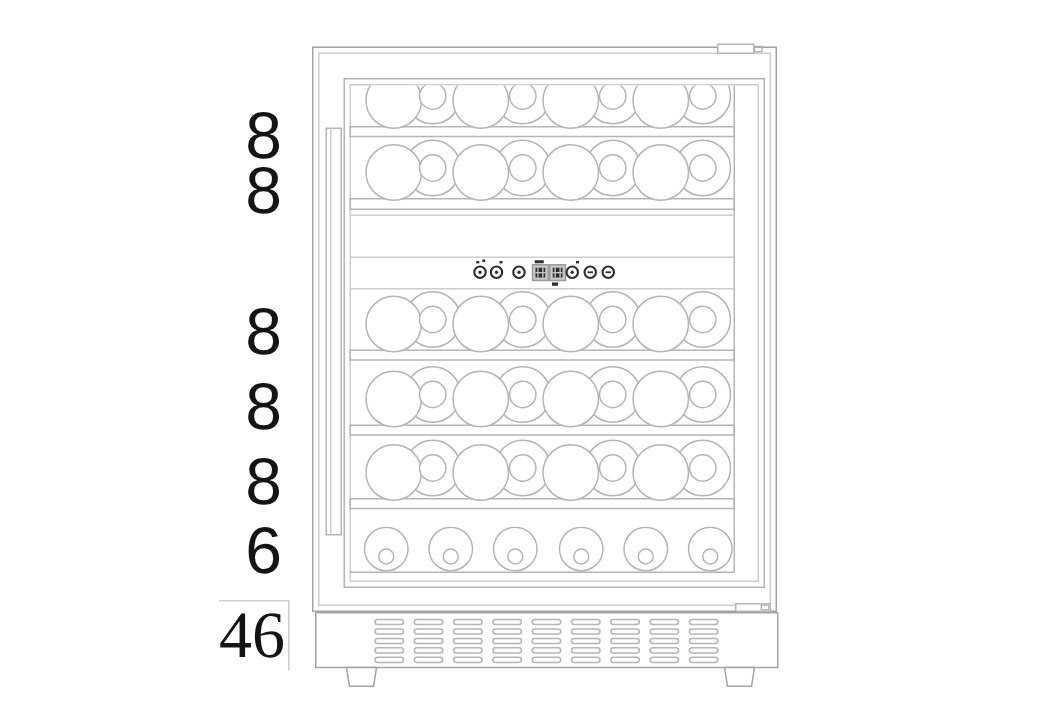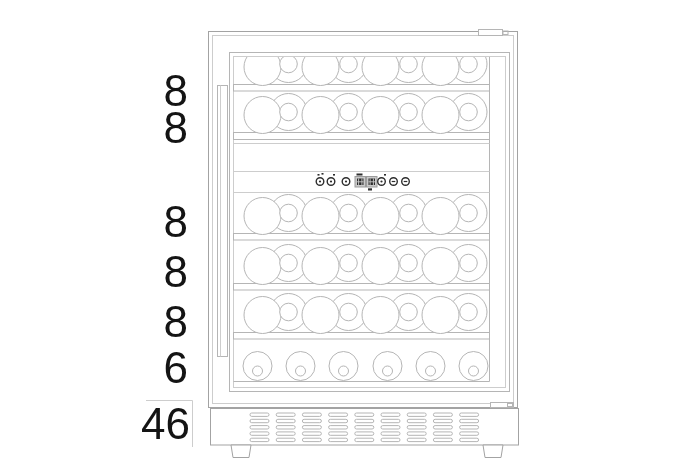--- a/index.html
+++ b/index.html
@@ -6,21 +6,21 @@
   html,body{margin:0;padding:0;background:#ffffff;}
   .stage{
     position:relative;width:700px;height:467px;background:#ffffff;
     overflow:hidden;font-family:"Liberation Sans",sans-serif;
   }
   .num{
     position:absolute;left:100px;width:88px;text-align:right;
     font-size:44px;line-height:44px;font-weight:400;color:#141414;
     user-select:none;
   }
-  .num-total{width:90px;}
+  .num-total{width:90px;font-family:Liberation Serif, serif;}
   #diagram-svg{position:absolute;left:0;top:0;}
 </style>
 </head>
 <body>
 
 <div class="stage">
 
   <svg id="diagram-svg" width="700" height="467" viewBox="0 0 700 467">
       <g>
         <rect x="208.5" y="31.5" width="309" height="376" fill="none" stroke="#a3a3a3" stroke-width="1"></rect>

